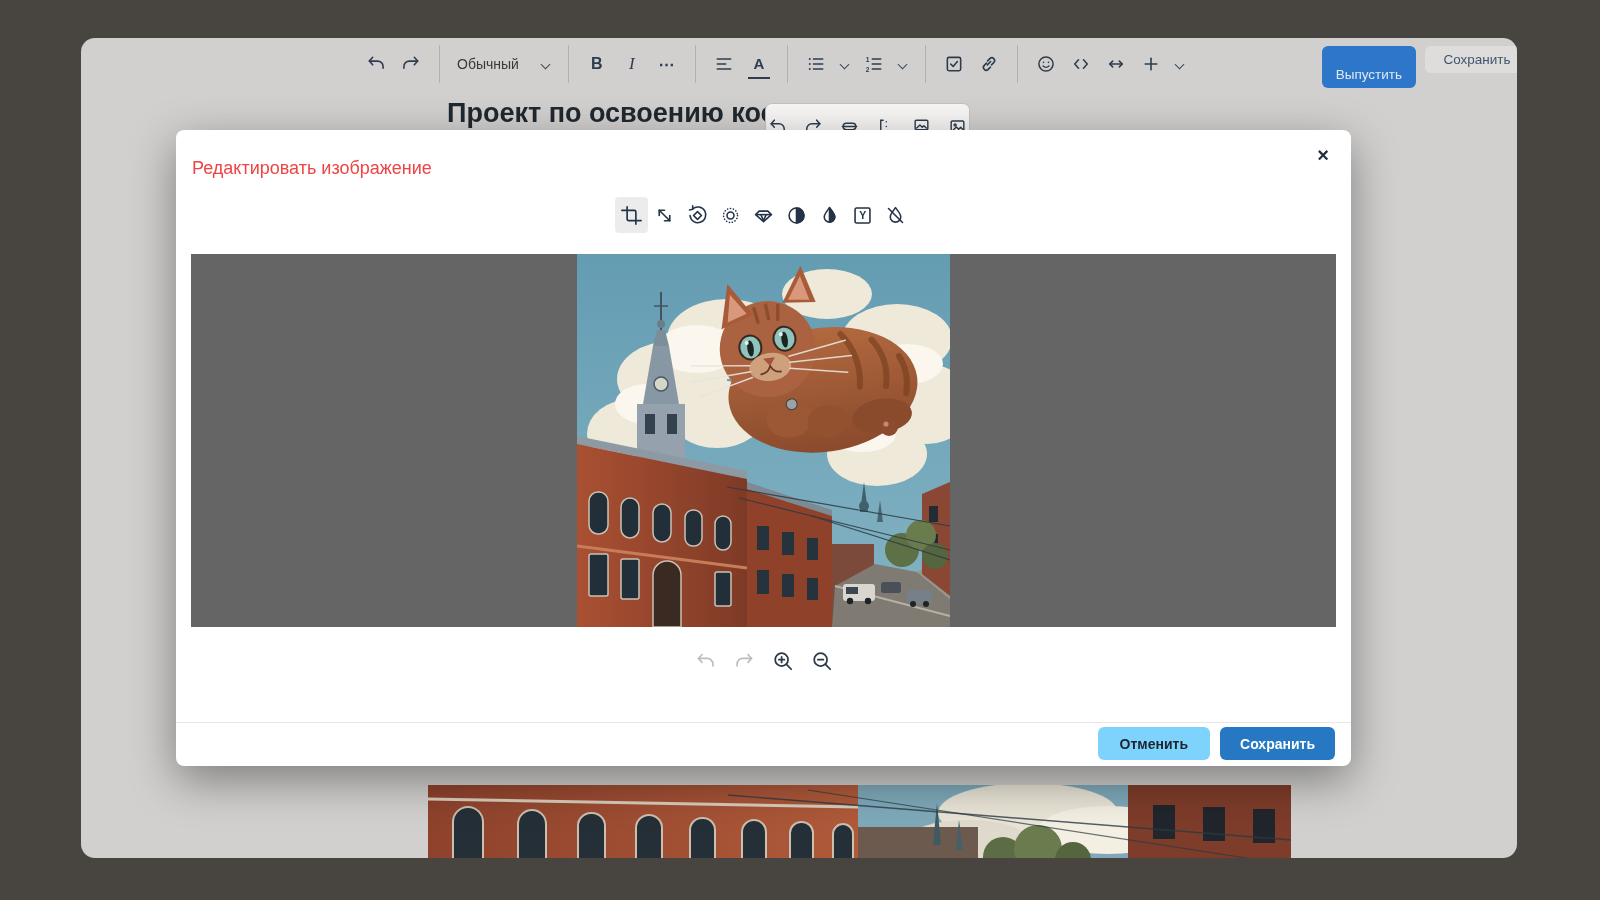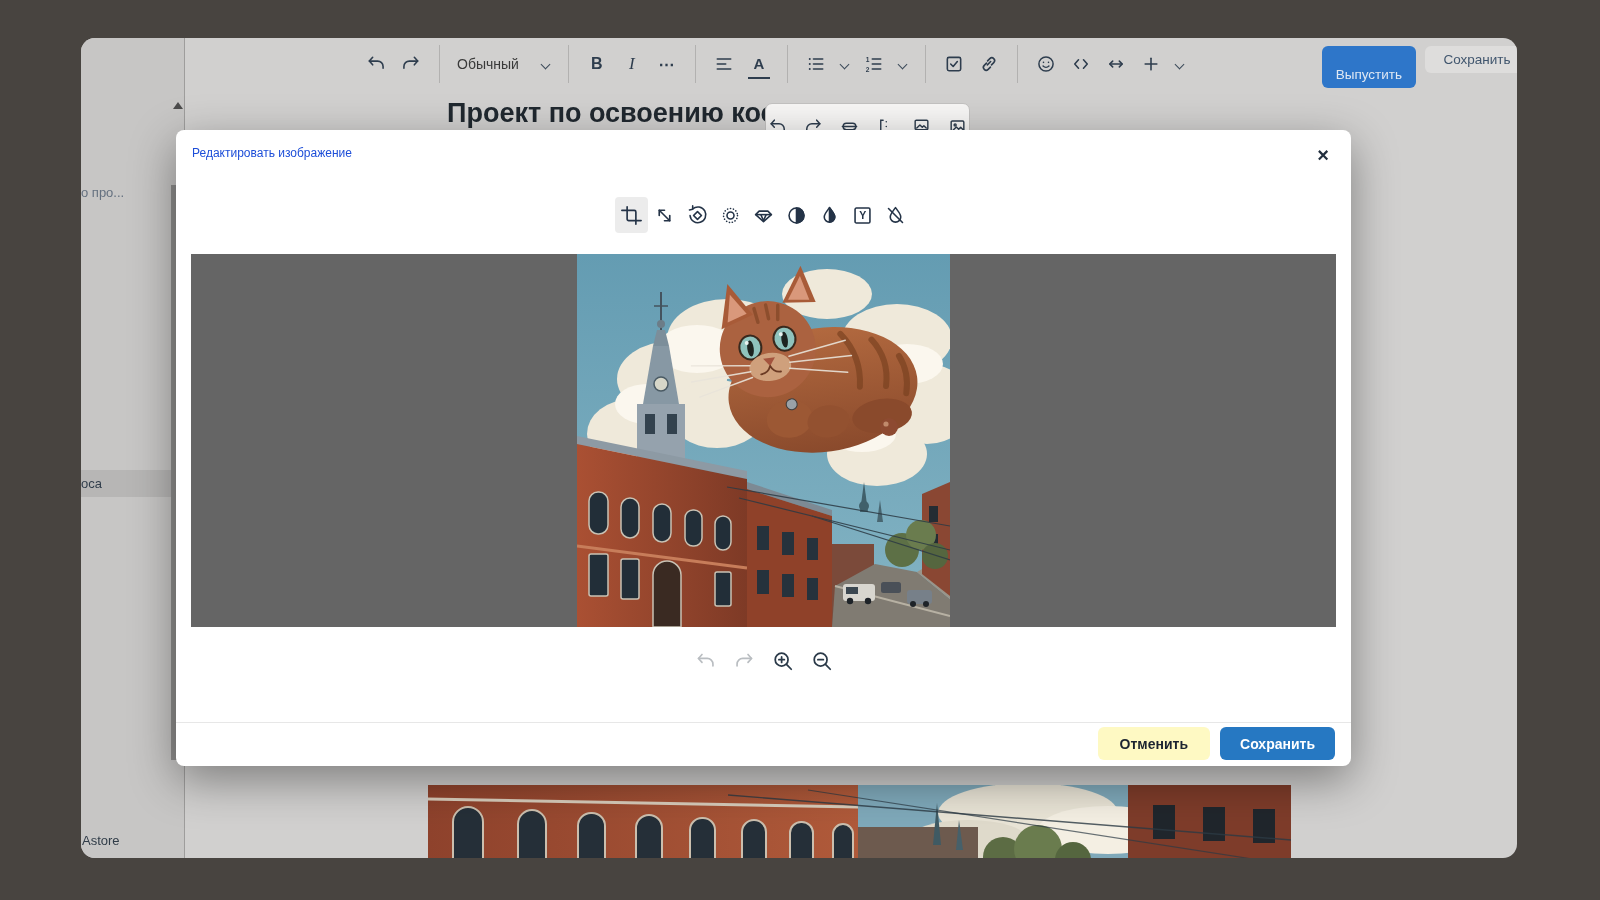--- a/index.html
+++ b/index.html
@@ -47,50 +47,43 @@
   .block-toolbar { position:absolute; left:684px; top:65px; width:205px; height:46px;
     background:#f7f6f5; border:1px solid #c3c2c1; border-radius:7px; display:flex; align-items:center;
     justify-content:center; gap:14px; color:#2e3d4e; z-index:2; }
 
   
   .doc-image { position:absolute; left:347px; top:747px; width:863px; height:112px; overflow:hidden; }
 
   
   .modal { position:absolute; left:176px; top:130px; width:1175px; height:636px; background:#ffffff;
     border-radius:8px; box-shadow:0 14px 46px rgba(0,0,0,.4); z-index:10; }
-  .modal-title { position:absolute; left:16px; top:16px; font-size:12px; color:#1d4ed8; }
+  .modal-title { position:absolute; left:16px; top:28px; font-size:18px; color:#ef4444; }
   .modal-close { position:absolute; right:22px; top:12px; font-size:20px; font-weight:700; color:#222f3e; cursor:pointer; line-height:26px; }
   .tools-row { position:absolute; left:0; top:67px; width:100%; display:flex; justify-content:center; gap:0; }
   .tool-btn { width:33px; height:36px; display:flex; align-items:center; justify-content:center;
     color:#243347; border-radius:4px; cursor:pointer; }
   .tool-btn.active { background:#ececec; }
   .canvas { position:absolute; left:15px; top:124px; width:1145px; height:373px; background:#656565; }
   .canvas-img { position:absolute; left:386px; top:0; width:373px; height:373px; }
   .hist-row { position:absolute; left:0; top:518px; width:100%; display:flex; justify-content:center; gap:13px; align-items:center; }
   .hist-btn { width:26px; height:26px; display:flex; align-items:center; justify-content:center; color:#2a3948; cursor:pointer; }
   .hist-btn.disabled { color:#b9bdc1; }
   .modal-divider { position:absolute; left:0; top:592px; width:100%; height:1px; background:#e7e7e7; }
   .modal-footer { position:absolute; right:16px; top:597px; display:flex; gap:10px; }
-  .btn-cancel { background:#fef9c3; color:#1c2430; border:none; border-radius:6px; font-size:14px;
+  .btn-cancel { background:#7dd3fc; color:#1c2430; border:none; border-radius:6px; font-size:14px;
     font-weight:700; padding:0 22px; height:33px; cursor:pointer; font-family:inherit; }
   .btn-save { background:#2678c2; color:#ffffff; border:none; border-radius:6px; font-size:14px;
     font-weight:700; padding:0 20px; height:33px; cursor:pointer; font-family:inherit; }
 </style>
 </head>
 <body>
 
 <div class="app-window">
 
-  <div class="sidebar">
-    <div class="sb-item-top">о про...</div>
-    <div class="sb-item-selected">оса</div>
-    <div class="sb-footer">Astore</div>
-    <div class="sb-scroll-arrow"></div>
-    <div class="sb-scroll-thumb"></div>
-  </div>
 
   <div class="ed-toolbar">
     <span class="tbtn">
       <svg width="20" height="20" viewBox="0 0 24 24" fill="none" stroke="currentColor" stroke-width="1.9" stroke-linecap="round" stroke-linejoin="round">
           <path d="M8 4 4 8.5l4 4.5"></path>
           <path d="M4 8.5h10a6.5 6.5 0 0 1 6.5 6.5v2"></path>
         </svg>
     </span>
     <span class="tbtn">
       <svg width="20" height="20" viewBox="0 0 24 24" fill="none" stroke="currentColor" stroke-width="1.9" stroke-linecap="round" stroke-linejoin="round">

